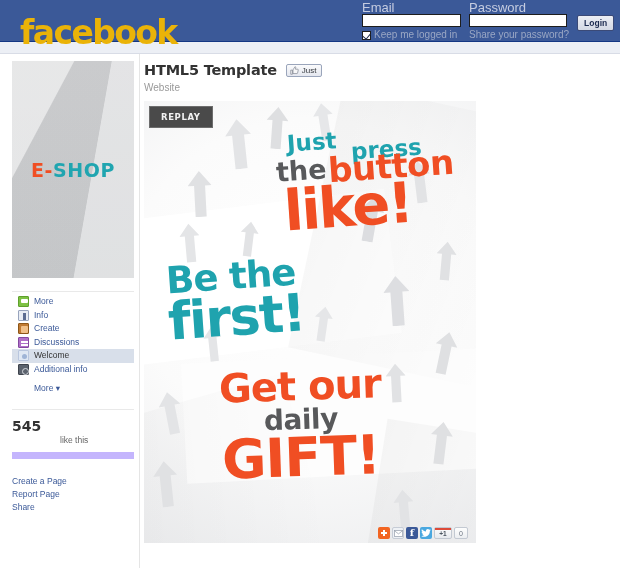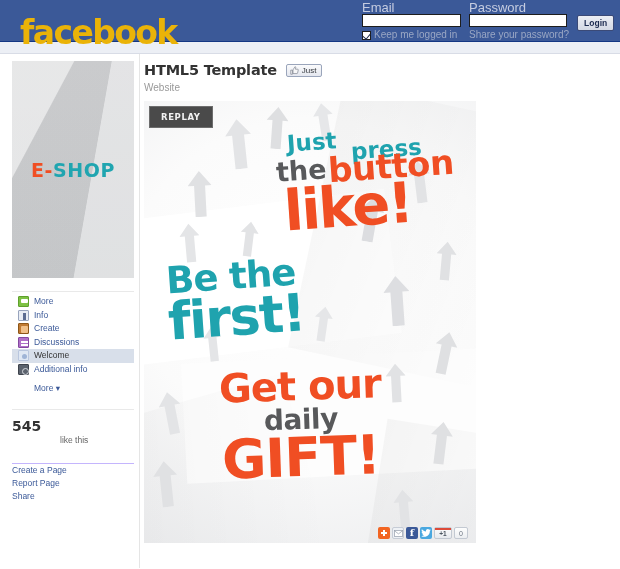--- a/index.html
+++ b/index.html
@@ -191,23 +191,23 @@
   }
   .likes-count {
     font-size: 14px; font-weight: bold; color: #333;
     line-height: 15px;
     font-family: "DejaVu Sans", sans-serif;
   }
   .likes-label {
     font-size: 8.5px; color: #666; margin-top: 1px; padding-left: 48px;
   }
   .bottom-links {
-    margin-top: 18px;
-    padding-top: 0;
-    border-top: 1px solid #c4b5fd;
+    margin-top: 7px;
+    padding-top: 16px;
+    border-top: 7px solid #c4b5fd;
   }
   .bottom-links a {
     display: block;
     font-size: 8.5px;
     color: #3b5998;
     text-decoration: none;
     line-height: 13px;
     cursor: pointer;
   }
 

